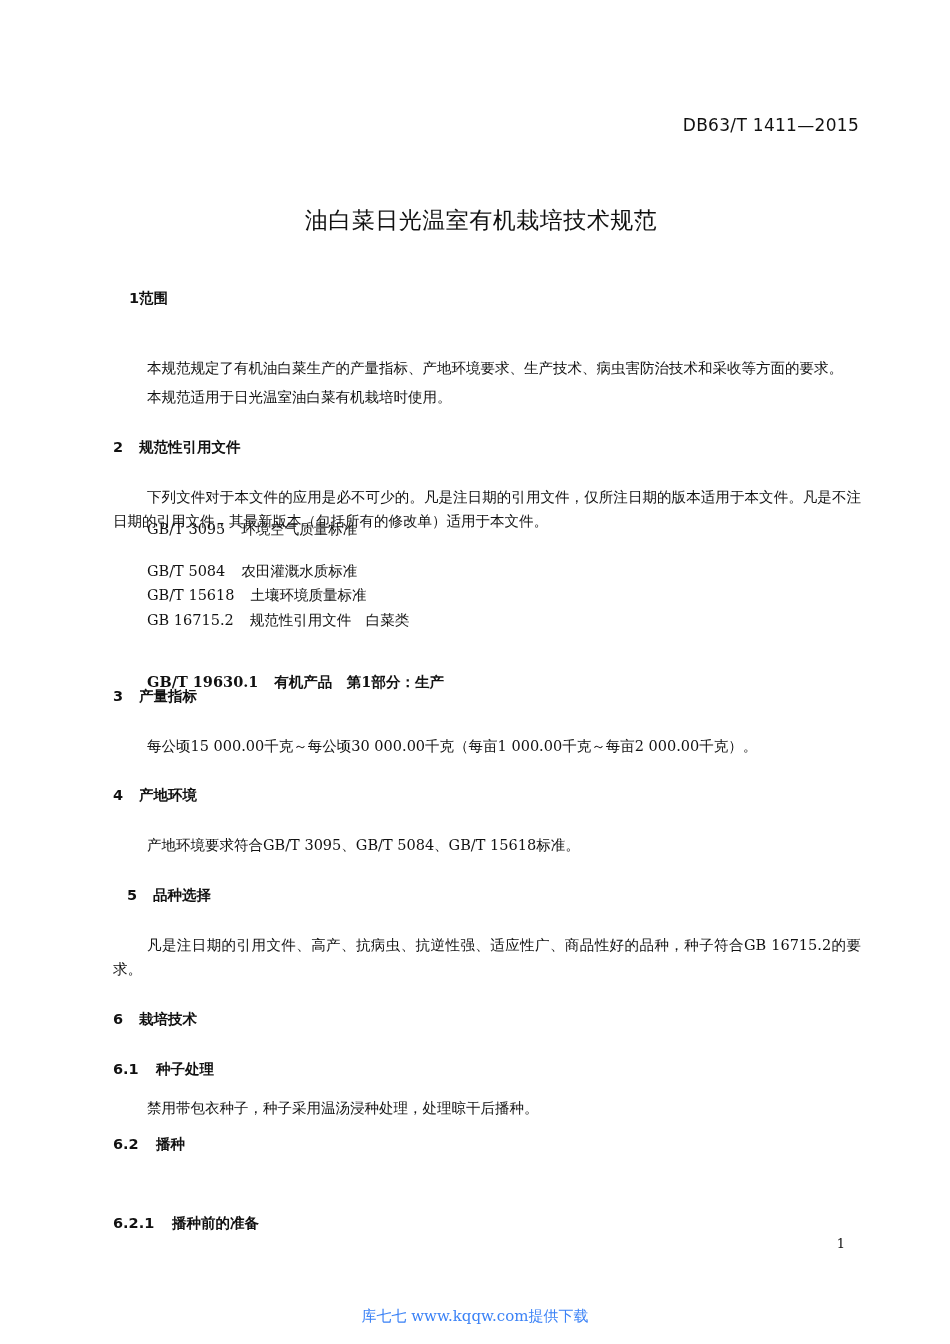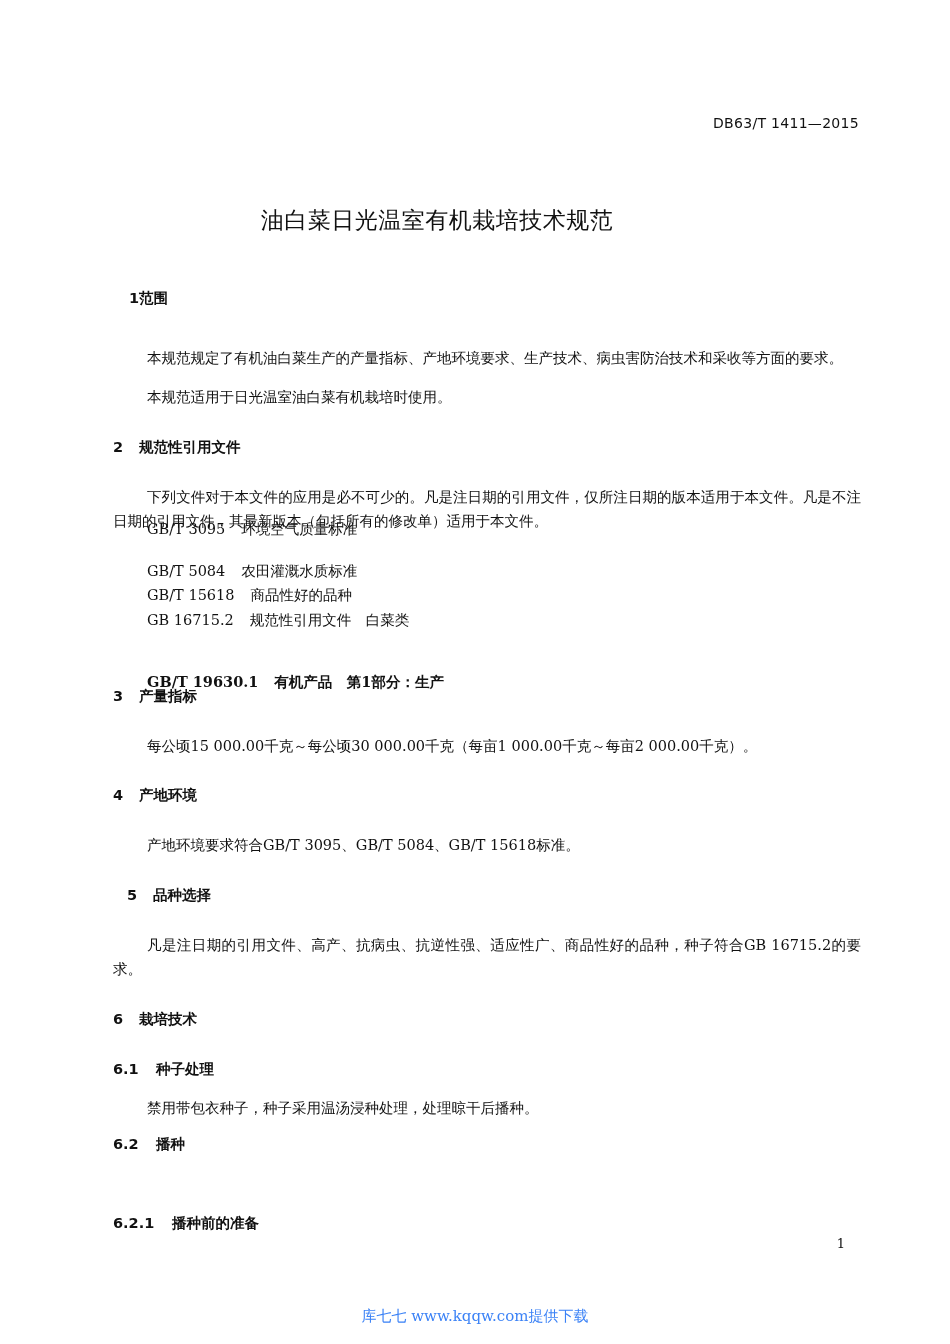--- a/index.html
+++ b/index.html
@@ -13,31 +13,32 @@
       position: relative;
       overflow: hidden;
       color: #111111;
       font-family: "DejaVu Serif", "Liberation Serif", serif;
     }
     .abs { position: absolute; white-space: nowrap; }
     .std-code {
       right: 91px;
       top: 115px;
       font-family: "DejaVu Sans", "Liberation Sans", sans-serif;
-      font-size: 14px;
+      font-size: 17px;
       letter-spacing: 0.3px;
     }
     .doc-title {
       left: 0;
       width: 874px;
       top: 205px;
       text-align: center;
       font-family: "DejaVu Sans", "Liberation Sans", sans-serif;
       font-size: 23px;
       letter-spacing: 0.5px;
+      padding-left: 44px;
     }
     .heading {
       left: 113px;
       font-family: "DejaVu Sans", "Liberation Sans", sans-serif;
       font-size: 14.5px;
       font-weight: bold;
     }
     .heading .num { display: inline-block; }
     .heading .num.h1 { width: 26px; }
     .heading .num.h2 { width: 43px; }
@@ -74,36 +75,36 @@
 </head>
 <body>
 
 <div class="abs std-code">DB63/T 1411—2015</div>
 
 <div class="abs doc-title">油白菜日光温室有机栽培技术规范</div>
 
 <div class="abs heading" style="top:289px;text-align:right;">
   <span class="num h1">1</span><span>范围</span>
 </div>
-<div class="abs para" style="top:346px;">本规范规定了有机油白菜生产的产量指标、产地环境要求、生产技术、病虫害防治技术和采收等方面的要求。</div>
+<div class="abs para" style="top:356px;">本规范规定了有机油白菜生产的产量指标、产地环境要求、生产技术、病虫害防治技术和采收等方面的要求。</div>
 <div class="abs para" style="top:385px;">本规范适用于日光温室油白菜有机栽培时使用。</div>
 
 <div class="abs heading" style="top:438px;">
   <span class="num h1">2</span><span>规范性引用文件</span>
 </div>
 <div class="abs para" style="top:485px;">下列文件对于本文件的应用是必不可少的。凡是注日期的引用文件，仅所注日期的版本适用于本文件。凡是不注日期的引用文件，其最新版本（包括所有的修改单）适用于本文件。</div>
 
 <div class="abs ref" style="top:509px;margin-top:8px;">
   <span class="code">GB/T 3095</span><span>环境空气质量标准</span>
 </div>
 <div class="abs ref" style="top:559px;">
   <span class="code">GB/T 5084</span><span>农田灌溉水质标准</span>
 </div>
 <div class="abs ref" style="top:583px;">
-  <span class="code">GB/T 15618</span><span>商品性好的品种</span>
+  <span class="code">GB/T 15618</span><span>土壤环境质量标准</span>
 </div>
 <div class="abs ref" style="top:608px;">
   <span class="code">GB 16715.2</span><span>规范性引用文件　白菜类</span>
 </div>
 <div class="abs ref" style="top:670px;font-weight:bold;">
   <span class="code">GB/T 19630.1</span><span>有机产品　第1部分：生产</span>
 </div>
 
 <div class="abs heading" style="top:687px;">
   <span class="num h1">3</span><span>产量指标</span>

